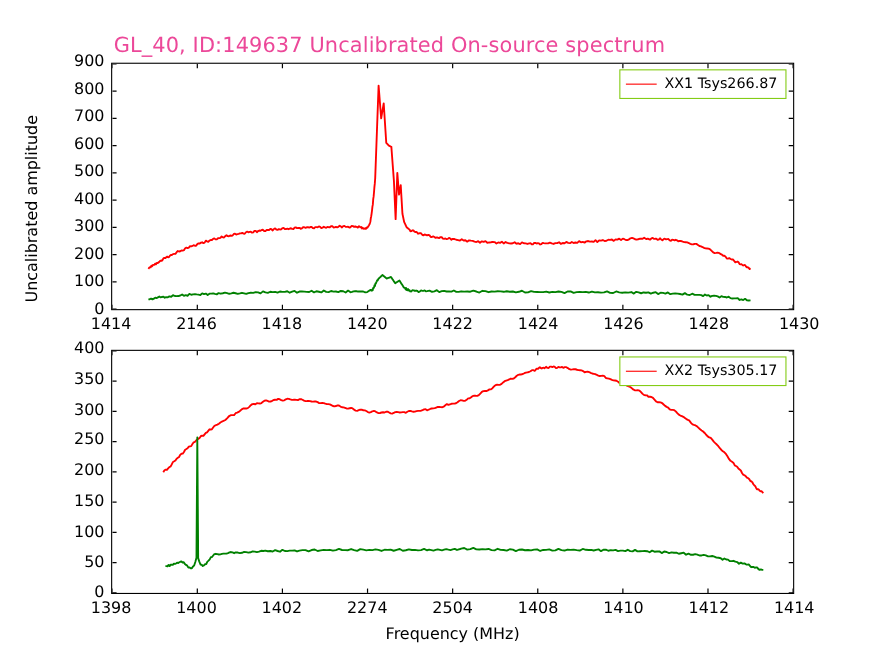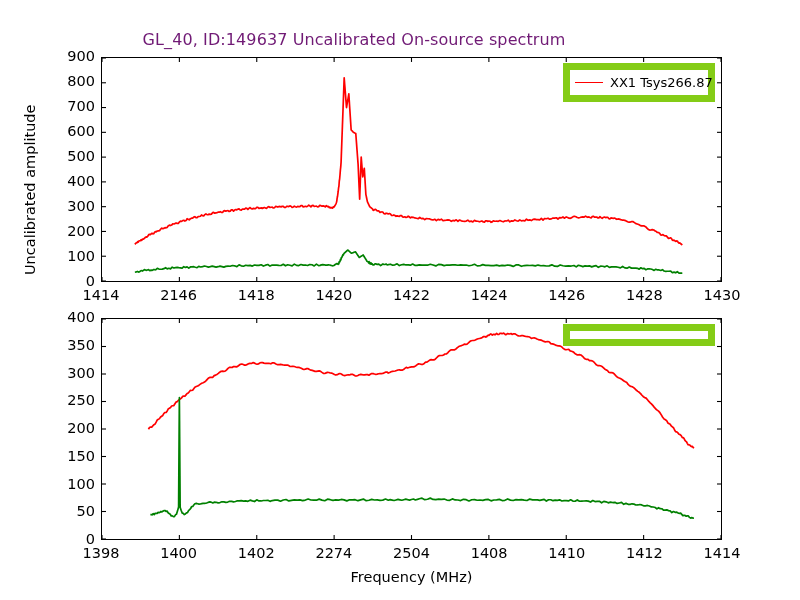--- a/index.html
+++ b/index.html
@@ -1,29 +1,29 @@
 <!DOCTYPE html>
 <html><head>
 <meta charset="utf-8">
 <style>
   html,body{margin:0;padding:0;background:#ffffff;}
   body{width:800px;height:600px;overflow:hidden;
        font-family:"DejaVu Sans","Liberation Sans",sans-serif;color:#000;}
   #root{position:relative;width:800px;height:600px;}
   .figtitle{position:absolute;left:0;top:30px;width:708px;text-align:center;
-            font-size:16px;color:#701a75;letter-spacing:0.1px;}
+            font-size:19px;color:#ec4899;letter-spacing:0.1px;}
   .panel{position:absolute;}
   .plotbox{position:absolute;box-sizing:border-box;border:1.3px solid #000;background:#fff;overflow:hidden;}
   .svgwrap{position:absolute;left:0;top:0;width:100%;height:100%;}
   .ylabel{position:absolute;font-size:14.5px;color:#000;
           transform:rotate(-90deg);transform-origin:left top;white-space:nowrap;}
   .xlabel{position:absolute;font-size:14.5px;color:#000;text-align:center;white-space:nowrap;}
   .tick-lab{position:absolute;font-size:14.5px;color:#000;white-space:nowrap;}
   .ytick-lab{text-align:right;}
-  .legend{position:absolute;box-sizing:border-box;border:7px solid #84cc16;background:#fff;
+  .legend{position:absolute;box-sizing:border-box;border:1px solid #84cc16;background:#fff;
           padding:4px 6px 4px 5px;}
   .legend-row{display:flex;align-items:center;height:17px;}
   .legend-line{width:28px;height:0;border-top:1.6px solid #000;margin-right:7px;flex:none;}
   .legend-text{font-size:13px;color:#000;white-space:nowrap;}
 </style>
 </head>
 <body>
 
 <div id="root">
 
@@ -80,21 +80,21 @@
 
     <div id="top-xticks">
         <div class="tick-lab" style="left: 78px; top: 287px; width: 46px; text-align: center;">1414</div>
         <div class="tick-lab" style="left: 155.625px; top: 287px; width: 46px; text-align: center;">2146</div>
         <div class="tick-lab" style="left: 233.25px; top: 287px; width: 46px; text-align: center;">1418</div>
         <div class="tick-lab" style="left: 310.875px; top: 287px; width: 46px; text-align: center;">1420</div>
         <div class="tick-lab" style="left: 388.5px; top: 287px; width: 46px; text-align: center;">1422</div>
         <div class="tick-lab" style="left: 466.125px; top: 287px; width: 46px; text-align: center;">1424</div>
         <div class="tick-lab" style="left: 543.75px; top: 287px; width: 46px; text-align: center;">1426</div>
         <div class="tick-lab" style="left: 621.375px; top: 287px; width: 46px; text-align: center;">1428</div>
-        <div class="tick-lab" style="left: 699px; top: 287px; width: 46px; text-align: center;">1430</div>
+        <div class="tick-lab" style="left: 699px; top: 287px; width: 46px; text-align: right;">1430</div>
       </div>
     <div id="top-yticks">
         <div class="tick-lab ytick-lab" style="left: 45px; top: 273px; width: 50px;">0</div>
         <div class="tick-lab ytick-lab" style="left: 45px; top: 248px; width: 50px;">100</div>
         <div class="tick-lab ytick-lab" style="left: 45px; top: 223px; width: 50px;">200</div>
         <div class="tick-lab ytick-lab" style="left: 45px; top: 198px; width: 50px;">300</div>
         <div class="tick-lab ytick-lab" style="left: 45px; top: 173px; width: 50px;">400</div>
         <div class="tick-lab ytick-lab" style="left: 45px; top: 148px; width: 50px;">500</div>
         <div class="tick-lab ytick-lab" style="left: 45px; top: 123px; width: 50px;">600</div>
         <div class="tick-lab ytick-lab" style="left: 45px; top: 98px; width: 50px;">700</div>
@@ -174,16 +174,20 @@
         <div class="tick-lab ytick-lab" style="left: 45px; top: 420px; width: 50px;">200</div>
         <div class="tick-lab ytick-lab" style="left: 45px; top: 392.25px; width: 50px; text-align: right;">250</div>
         <div class="tick-lab ytick-lab" style="left: 45px; top: 364.5px; width: 50px;">300</div>
         <div class="tick-lab ytick-lab" style="left: 45px; top: 336.75px; width: 50px;">350</div>
         <div class="tick-lab ytick-lab" style="left: 45px; top: 309px; width: 50px;">400</div>
       </div>
 
     <div class="xlabel" style="left:101px; top:569px; width:621px;">Frequency (MHz)</div>
 
     <div class="legend" style="left:563px; top:324px; width:152px;">
+      <div class="legend-row">
+        <span class="legend-line" style="border-top-color:#ff0000;"></span>
+        <span class="legend-text">XX2 Tsys305.17</span>
+      </div>
     </div>
   </div>
 
 </div>
 
 </body></html>

